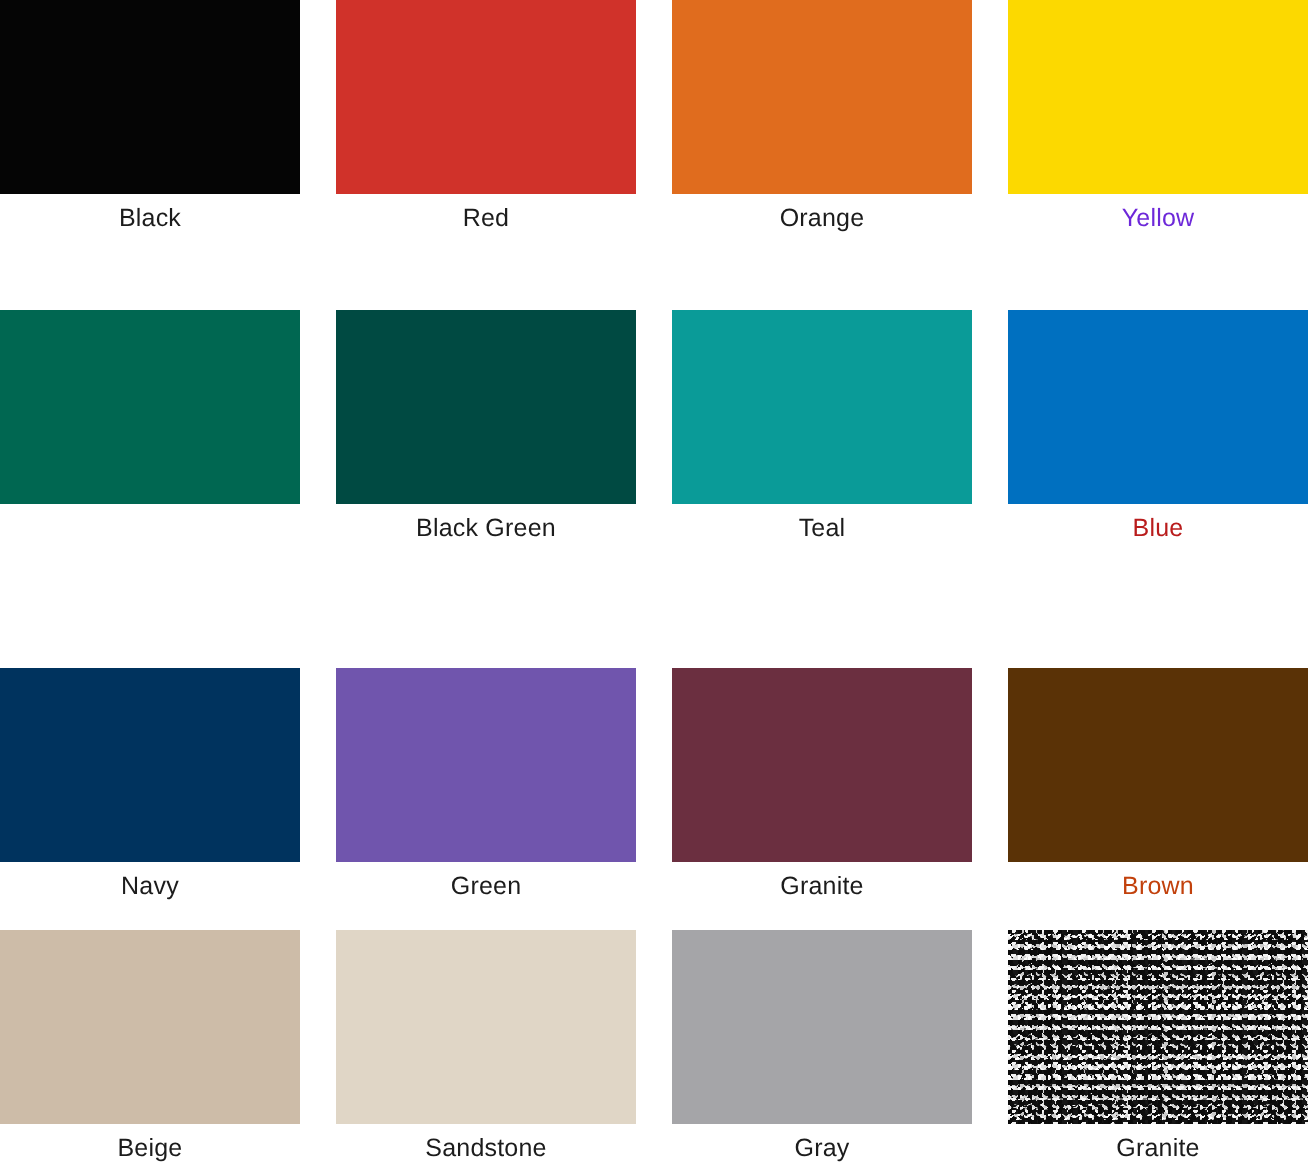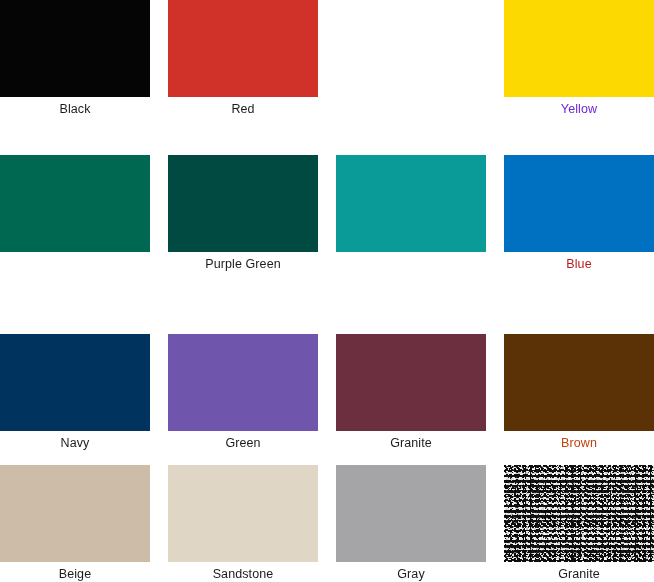--- a/index.html
+++ b/index.html
@@ -121,33 +121,38 @@
 
 <div id="swatch-grid">
     <div class="swatch-cell col-0 row-0">
       <div class="swatch-chip" style="background-color: rgb(5, 5, 5);"></div>
       <span class="swatch-label" style="color: rgb(28, 28, 28);">Black</span>
     </div>
     <div class="swatch-cell col-1 row-0">
       <div class="swatch-chip" style="background-color: rgb(208, 50, 42);"></div>
       <span class="swatch-label" style="color: rgb(28, 28, 28);">Red</span>
     </div>
+    <div class="swatch-cell col-2 row-0">
+      <div class="swatch-chip" style="background-color: rgb(224, 108, 30);"></div>
+      <span class="swatch-label" style="color: rgb(28, 28, 28);">Orange</span>
+    </div>
     <div class="swatch-cell col-3 row-0">
       <div class="swatch-chip" style="background-color: rgb(252, 217, 0);"></div>
       <span class="swatch-label" style="color: #6d28d9;">Yellow</span>
     </div>
     <div class="swatch-cell col-0 row-1">
       <div class="swatch-chip" style="background-color: rgb(0, 103, 81);"></div>
     </div>
     <div class="swatch-cell col-1 row-1">
       <div class="swatch-chip" style="background-color: rgb(0, 74, 66);"></div>
-      <span class="swatch-label" style="color: rgb(28, 28, 28);">Purple Green</span>
+      <span class="swatch-label" style="color: rgb(28, 28, 28);">Black Green</span>
     </div>
     <div class="swatch-cell col-2 row-1">
       <div class="swatch-chip" style="background-color: rgb(10, 155, 152);"></div>
+      <span class="swatch-label" style="color: rgb(28, 28, 28);">Teal</span>
     </div>
     <div class="swatch-cell col-3 row-1">
       <div class="swatch-chip" style="background-color: rgb(0, 112, 192);"></div>
       <span class="swatch-label" style="color: #b91c1c;">Blue</span>
     </div>
     <div class="swatch-cell col-0 row-2">
       <div class="swatch-chip" style="background-color: rgb(0, 51, 94);"></div>
       <span class="swatch-label" style="color: rgb(28, 28, 28);">Navy</span>
     </div>
     <div class="swatch-cell col-1 row-2">

